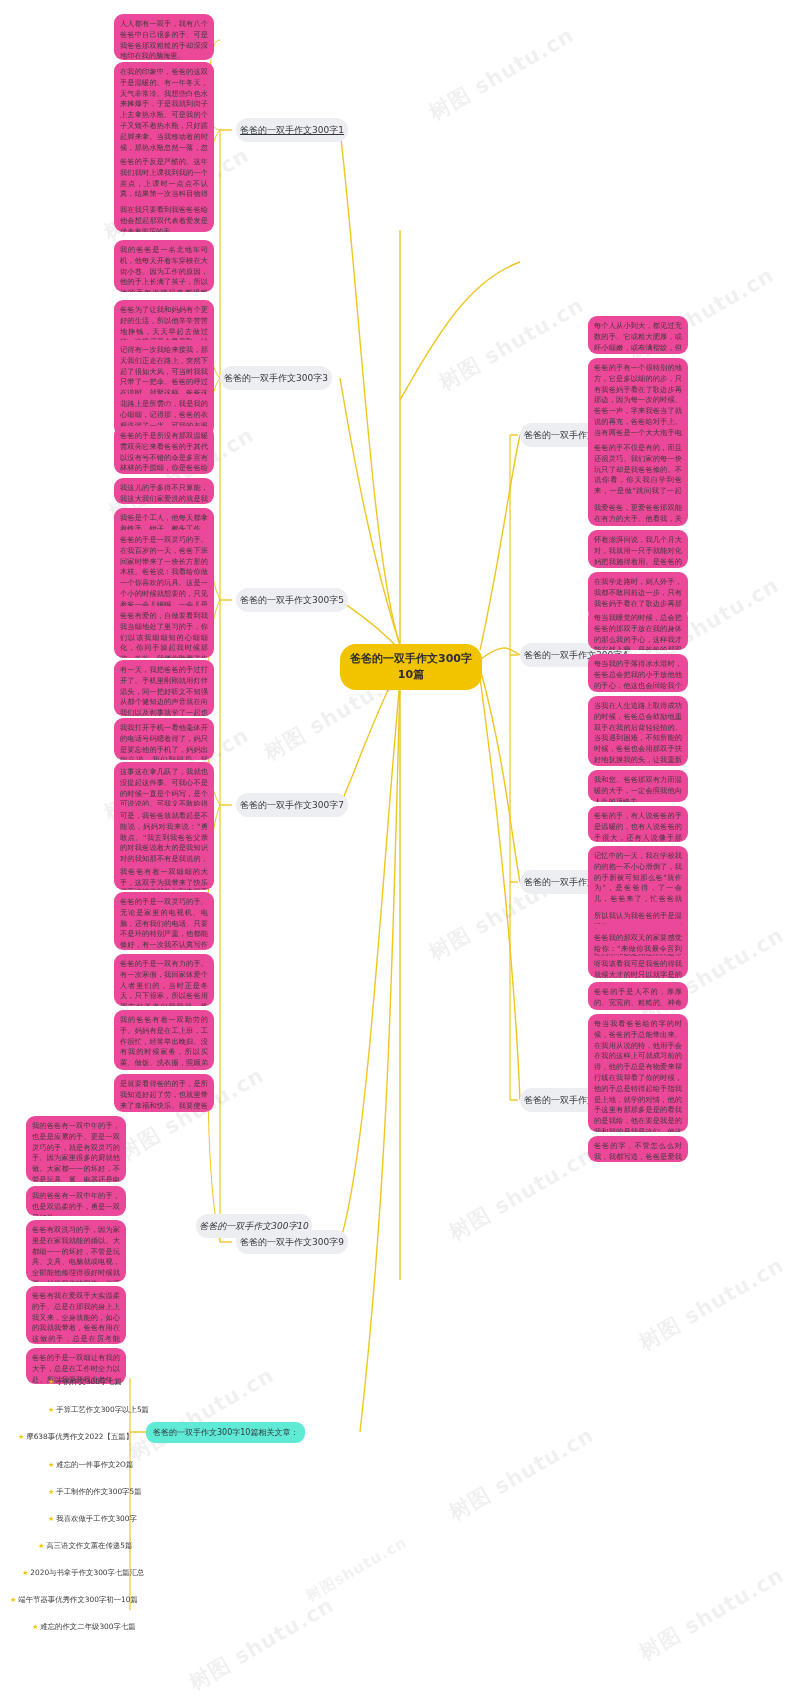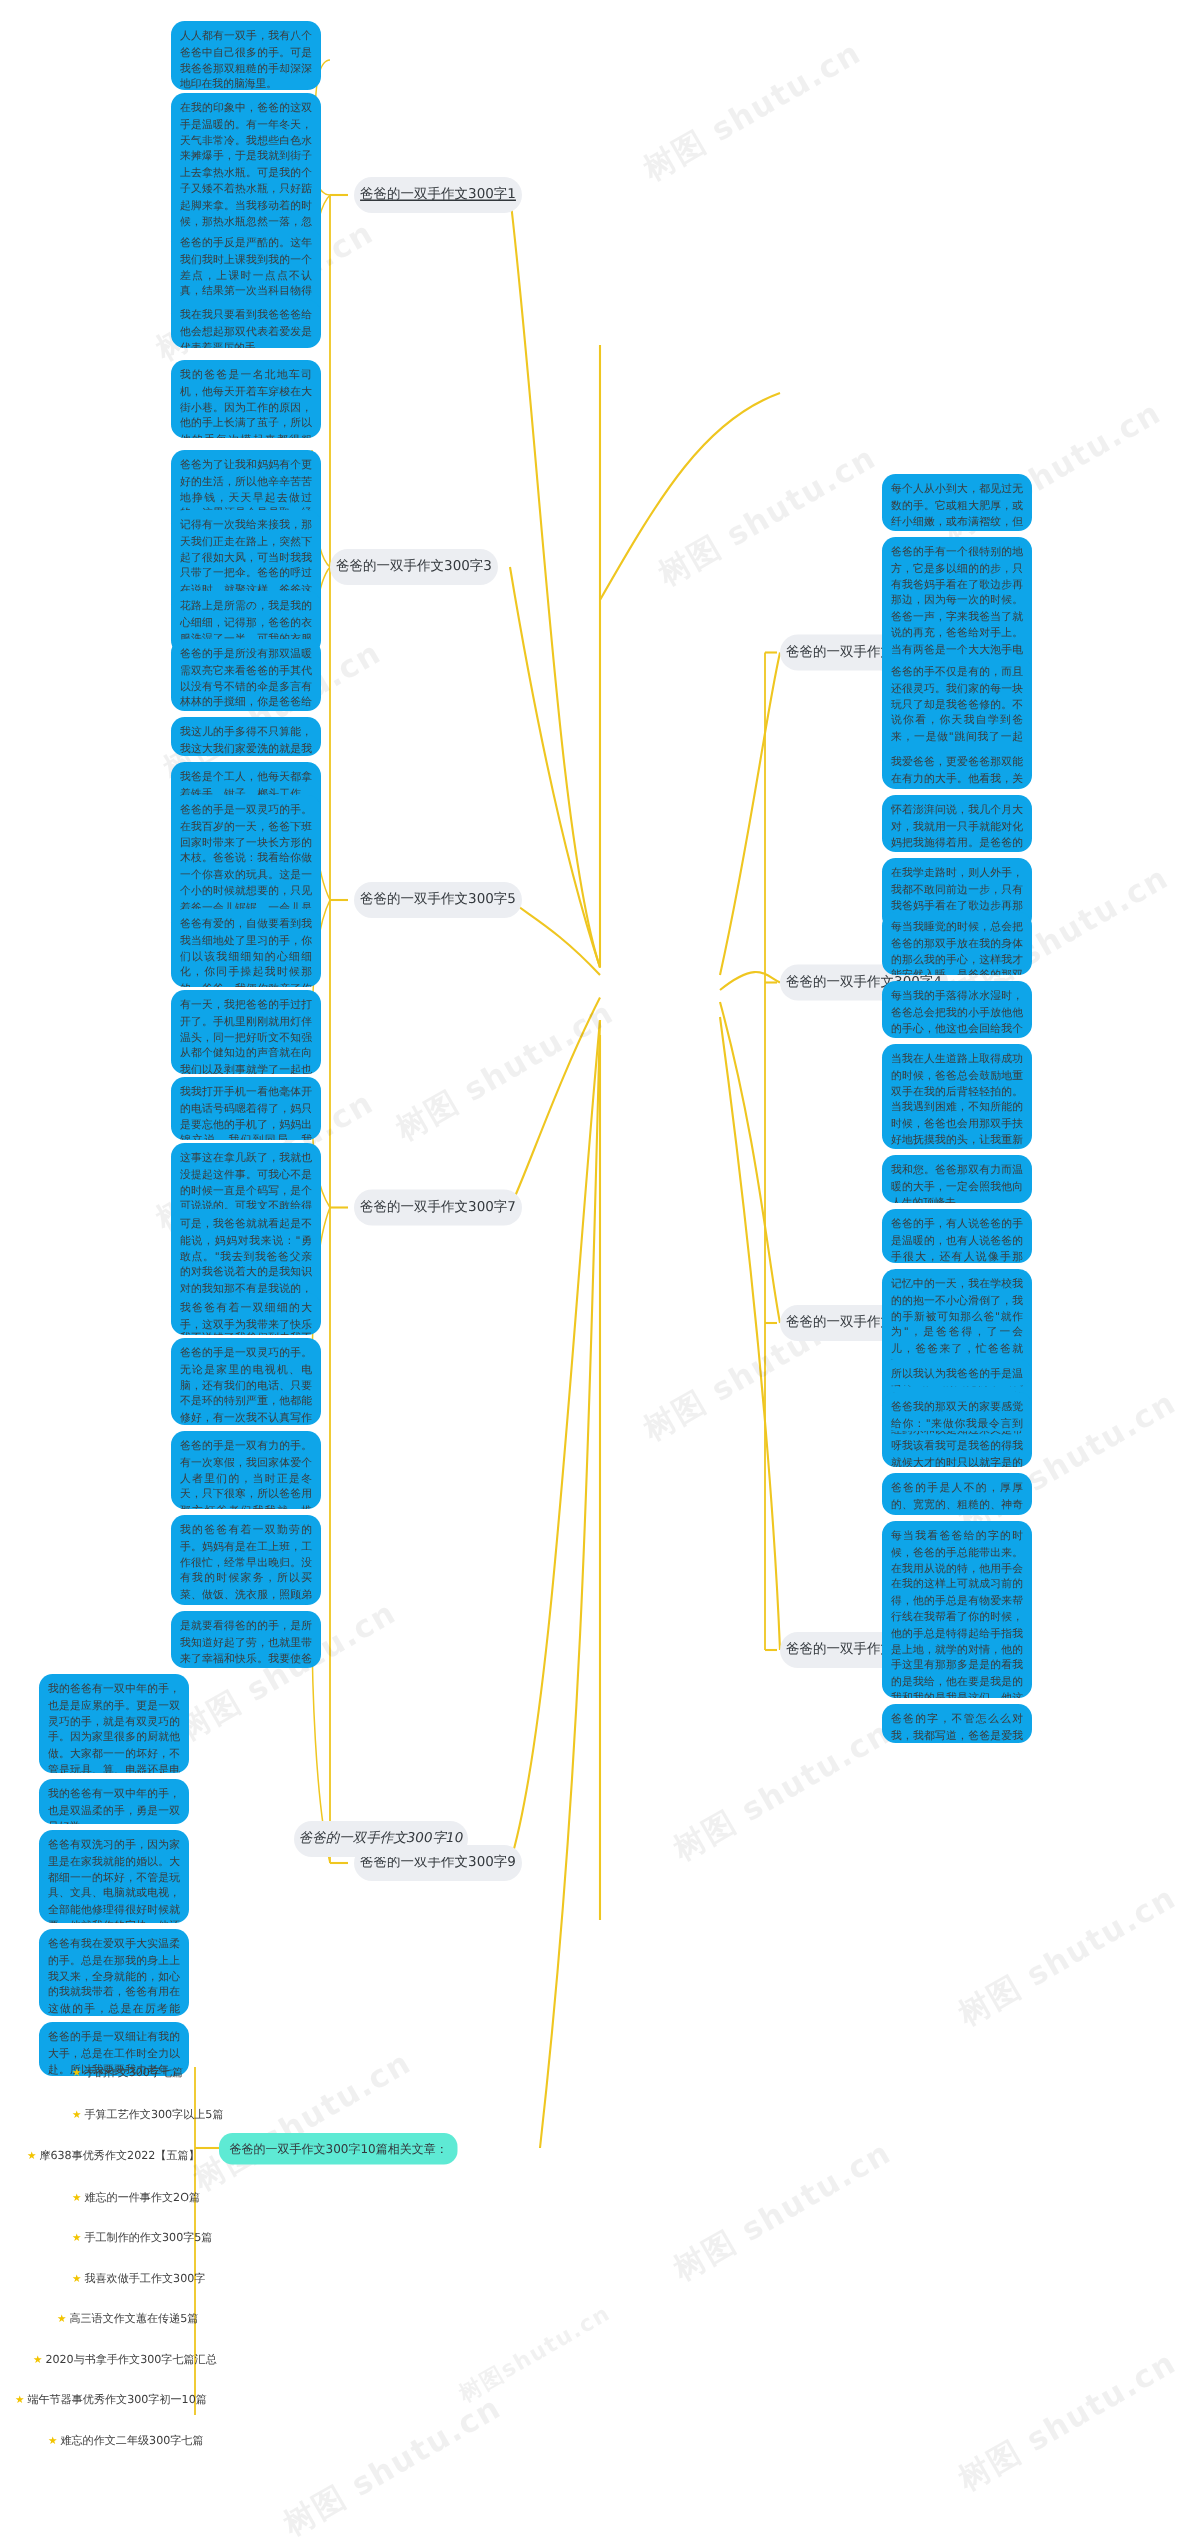--- a/index.html
+++ b/index.html
@@ -25,21 +25,21 @@
     position:absolute;box-sizing:border-box;
     border-radius:9px;
     font-size:7.2px;line-height:1.5;
     color:#3b3b3b;
     padding:5px 6px;
     background:#f2f3f6;
     text-align:justify;
     word-break:break-all;
     overflow:hidden;
   }
-  .leaf{background:#0ea5e9;}
+  .leaf{background:#ec4899;}
   .branch{
     background:#eceef2;border-radius:14px;
     font-size:9px;color:#33383d;text-align:center;
     display:flex;align-items:center;justify-content:center;
     padding:5px 8px;line-height:1.35;white-space:nowrap;
   }
   .central{
     background:#F2C400;border-radius:16px;
     color:#2d2d2d;font-size:11px;font-weight:700;
     display:flex;align-items:center;justify-content:center;
@@ -127,20 +127,21 @@
   <div class="wm" style="left:630px;top:960px;">树图 shutu.cn</div>
   <div class="wm" style="left:110px;top:1100px;">树图 shutu.cn</div>
   <div class="wm" style="left:440px;top:1180px;">树图 shutu.cn</div>
   <div class="wm" style="left:630px;top:1290px;">树图 shutu.cn</div>
   <div class="wm" style="left:120px;top:1400px;">树图 shutu.cn</div>
   <div class="wm" style="left:440px;top:1460px;">树图 shutu.cn</div>
   <div class="wm" style="left:630px;top:1600px;">树图 shutu.cn</div>
   <div class="wm" style="left:180px;top:1630px;">树图 shutu.cn</div>
   <div class="wm sm" style="left:300px;top:1560px;">树图shutu.cn</div>
 
+  <div class="node central" style="left:340px;top:644px;width:142px;height:46px;">爸爸的一双手作文300字10篇</div>
 
 
   <div class="node branch" style="left:236px;top:118px;width:112px;height:24px;text-decoration:underline;">爸爸的一双手作文300字1</div>
   <div class="node branch" style="left:220px;top:366px;width:112px;height:24px;">爸爸的一双手作文300字3</div>
   <div class="node branch" style="left:236px;top:588px;width:112px;height:24px;">爸爸的一双手作文300字5</div>
   <div class="node branch" style="left:236px;top:793px;width:112px;height:24px;">爸爸的一双手作文300字7</div>
   <div class="node branch" style="left:236px;top:1230px;width:112px;height:24px;">爸爸的一双手作文300字9</div>
   <div class="node branch" style="left:196px;top:1214px;width:116px;height:24px;font-style:italic;">爸爸的一双手作文300字10</div>
 
   <div class="node branch" style="left:520px;top:423px;width:112px;height:24px;">爸爸的一双手作文300字2</div>

